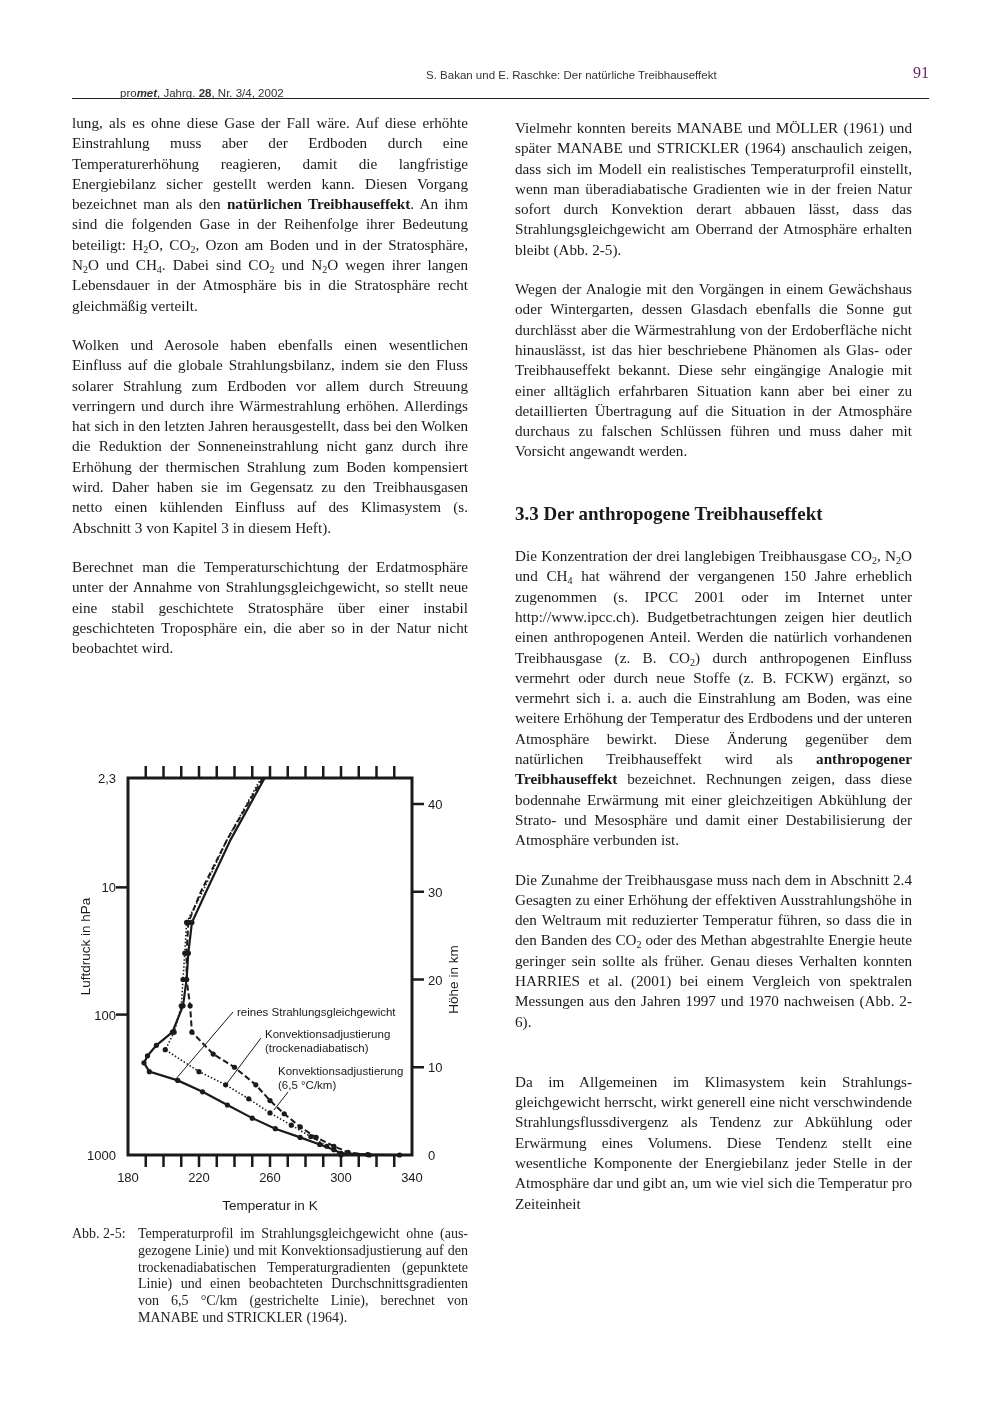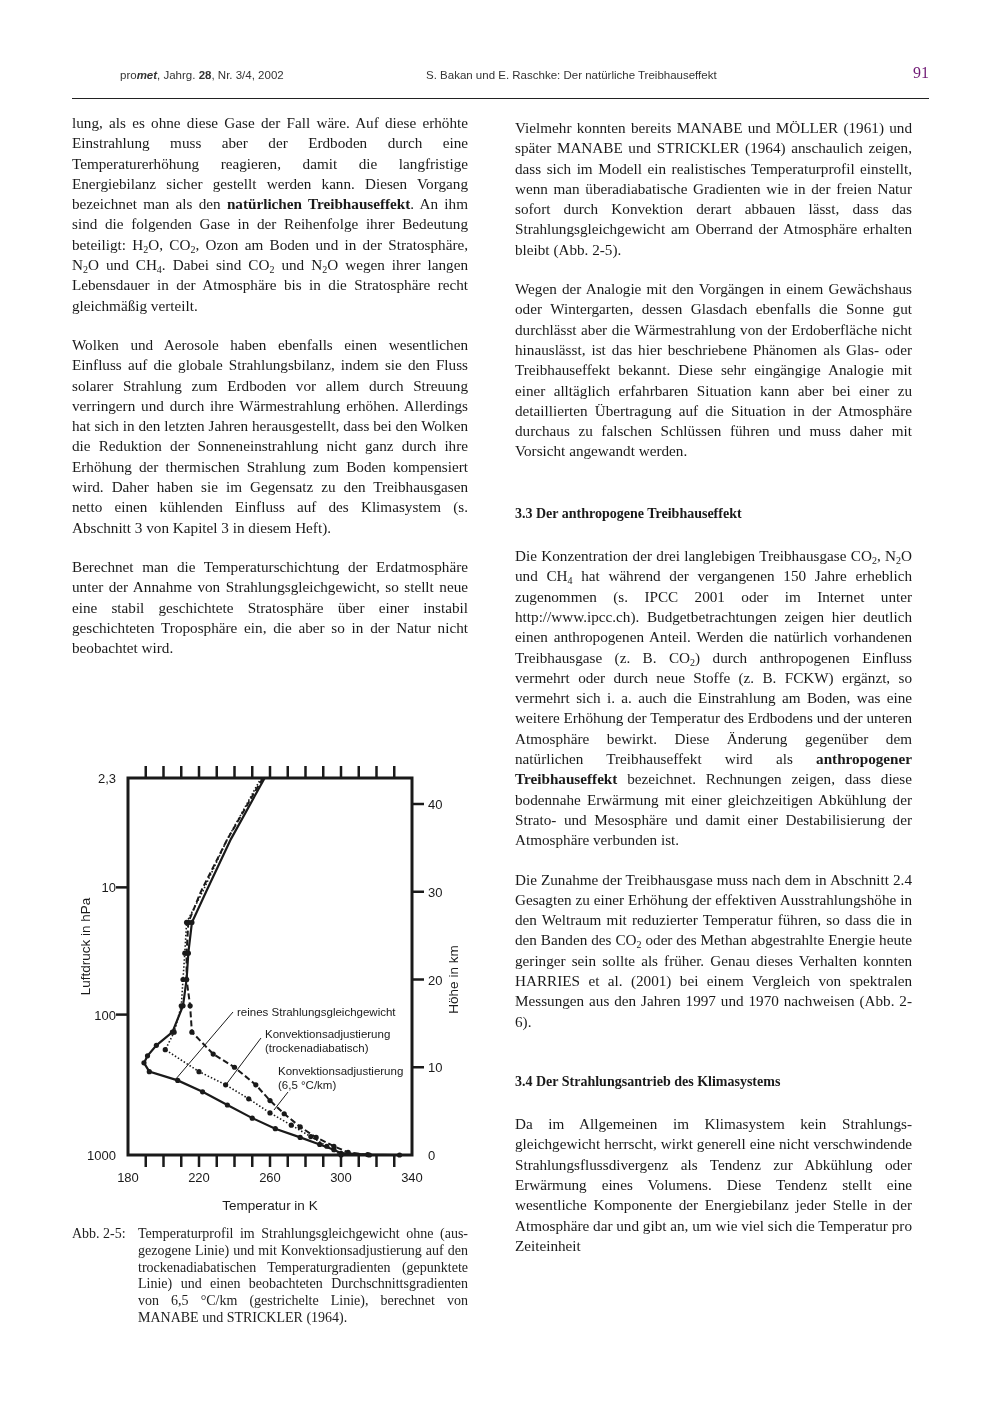--- a/index.html
+++ b/index.html
@@ -1,25 +1,25 @@
 <!DOCTYPE html>
 <html><head>
 <meta charset="utf-8">
 <style>
   html, body { margin:0; padding:0; background:#fff; }
   body { width:1000px; height:1414px; position:relative; overflow:hidden; color:#1a1a1a; }
   .header { position:absolute; left:72px; top:64px; width:857px; height:34px; border-bottom:1.5px solid #222; font-family:"Liberation Sans", sans-serif; font-size:11.5px; color:#333; }
-  .header .left { position:absolute; left:0; top:5px;padding-left:48px; }
+  .header .left { position:absolute; left:0; top:23px;padding-left:48px; }
   .header .center { position:absolute; left:354px; top:5px; }
   .header .pageno { position:absolute; right:0; top:0px; font-family:"Liberation Serif", serif; font-size:16px; color:#701a75; }
   .col { position:absolute; width:396px; font-family:"Liberation Serif", serif; font-size:15.2px; line-height:20.3px; text-align:justify; hyphens:manual; }
   .col p { margin:0 0 19px 0; }
   .col-left { left:72px; top:113px; }
   .col-right { left:515px; top:118px; width:397px; }
-  .h3 { font-family:"Liberation Serif", serif; font-weight:bold; font-size:14px; margin:0 0 22px 0; }
+  .h3 { font-family:"Liberation Serif", serif; font-weight:bold; font-size:19px; margin:0 0 22px 0; }
   sub { font-size:10px; vertical-align:-3px; line-height:0; }
   b { font-weight:bold; }
   .figure { position:absolute; left:60px; top:760px; width:420px; height:460px; }
   .caption { position:absolute; left:72px; top:1226px; width:396px; font-family:"Liberation Serif", serif; font-size:14px; line-height:16.8px; color:#222; }
   .caption .lbl { position:absolute; left:0; top:0; }
   .caption .txt { margin-left:66px; text-align:justify; }
   svg text { font-family:"Liberation Sans", sans-serif; }
 </style>
 </head>
 <body>
@@ -165,15 +165,14 @@
   <span class="lbl">Abb. 2-5:</span>
   <div class="txt">Temperaturprofil im Strahlungsgleichgewicht ohne (aus­gezogene Linie) und mit Konvektionsadjustierung auf den trockenadiabatischen Temperaturgradienten (ge­punktete Linie) und einen beobachteten Durchschnitts­gradienten von 6,5 °C/km (gestrichelte Linie), berechnet von MANABE und STRICKLER (1964).</div>
 </div>
 
 <div class="col col-right">
   <p>Vielmehr konnten bereits MANABE und MÖLLER (1961) und später MANABE und STRICKLER (1964) anschaulich zeigen, dass sich im Modell ein realistisches Temperaturprofil einstellt, wenn man überadiabatische Gradienten wie in der freien Natur sofort durch Kon­vektion derart abbauen lässt, dass das Strahlungs­gleichgewicht am Oberrand der Atmosphäre erhalten bleibt (Abb. 2-5).</p>
   <p style="margin-bottom:42px;">Wegen der Analogie mit den Vorgängen in einem Ge­wächshaus oder Wintergarten, dessen Glasdach eben­falls die Sonne gut durchlässt aber die Wärmestrahlung von der Erdoberfläche nicht hinauslässt, ist das hier be­schriebene Phänomen als Glas- oder Treibhauseffekt bekannt. Diese sehr eingängige Analogie mit einer alltäglich erfahrbaren Situation kann aber bei einer zu detaillierten Übertragung auf die Situation in der Atmo­sphäre durchaus zu falschen Schlüssen führen und muss daher mit Vorsicht angewandt werden.</p>
   <div class="h3">3.3  Der anthropogene Treibhauseffekt</div>
   <p><span>Die Konzentration der drei langlebigen Treibhausgase CO</span><sub>2</sub><span>, N</span><sub>2</sub><span>O und CH</span><sub>4</sub><span> hat während der vergangenen 150 Jahre erheblich zugenommen (s. IPCC 2001 oder im Internet unter http://www.ipcc.ch). Budgetbetrachtun­gen zeigen hier deutlich einen anthropogenen Anteil. Werden die natürlich vorhandenen Treibhausgase (z. B. CO</span><sub>2</sub><span>) durch anthropogenen Einfluss vermehrt oder durch neue Stoffe (z. B. FCKW) ergänzt, so vermehrt sich i. a. auch die Einstrahlung am Boden, was eine weitere Erhöhung der Temperatur des Erdbodens und der unteren Atmosphäre bewirkt. Diese Änderung gegen­über dem natürlichen Treibhauseffekt wird als </span><b>anthropo­gener Treibhauseffekt</b><span> bezeichnet. Rechnungen zeigen, dass diese bodennahe Erwärmung mit einer gleichzei­tigen Abkühlung der Strato- und Mesosphäre und damit einer Destabilisierung der Atmosphäre verbunden ist.</span></p>
   <p style="margin-bottom:40px;"><span>Die Zunahme der Treibhausgase muss nach dem in Abschnitt 2.4 Gesagten zu einer Erhöhung der effekti­ven Ausstrahlungshöhe in den Weltraum mit reduzier­ter Temperatur führen, so dass die in den Banden des CO</span><sub>2</sub><span> oder des Methan abgestrahlte Energie heute geringer sein sollte als früher. Genau dieses Verhalten konnten HARRIES et al. (2001) bei einem Vergleich von spektralen Messungen aus den Jahren 1997 und 1970 nachweisen (Abb. 2-6).</span></p>
-  <div class="h3">3.4  Der Strahlungsantrieb des Klimasystems</div>
   <p>Da im Allgemeinen im Klimasystem kein Strahlungs­gleichgewicht herrscht, wirkt generell eine nicht ver­schwindende Strahlungsflussdivergenz als Tendenz zur Abkühlung oder Erwärmung eines Volumens. Diese Tendenz stellt eine wesentliche Komponente der Ener­giebilanz jeder Stelle in der Atmosphäre dar und gibt an, um wie viel sich die Temperatur pro Zeiteinheit</p>
 </div>
 
 </body></html>

